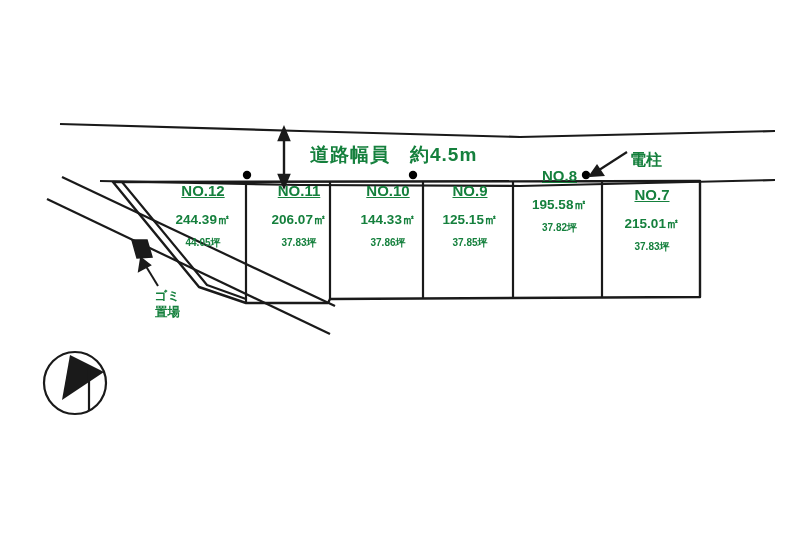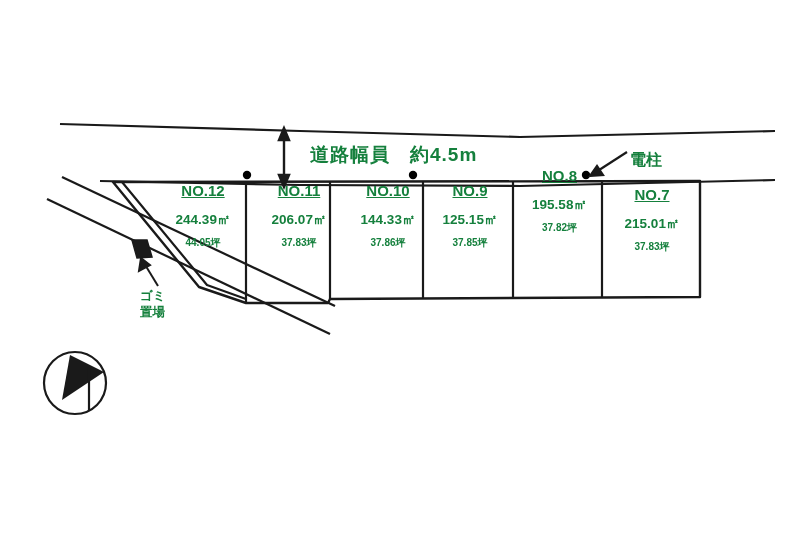--- a/index.html
+++ b/index.html
@@ -58,21 +58,21 @@
     letter-spacing: 1px;
   }
   .pole-label {
     font-size: 16px;
     font-weight: bold;
     text-align: right;
   }
   .gomi-label {
     font-size: 12.5px;
     font-weight: bold;
-    text-align: left;
+    text-align: right;
     line-height: 1.3;
   }
 </style>
 </head>
 <body>
 
 <div id="stage">
 
   <svg id="plot-svg" viewBox="0 0 800 554">
 

